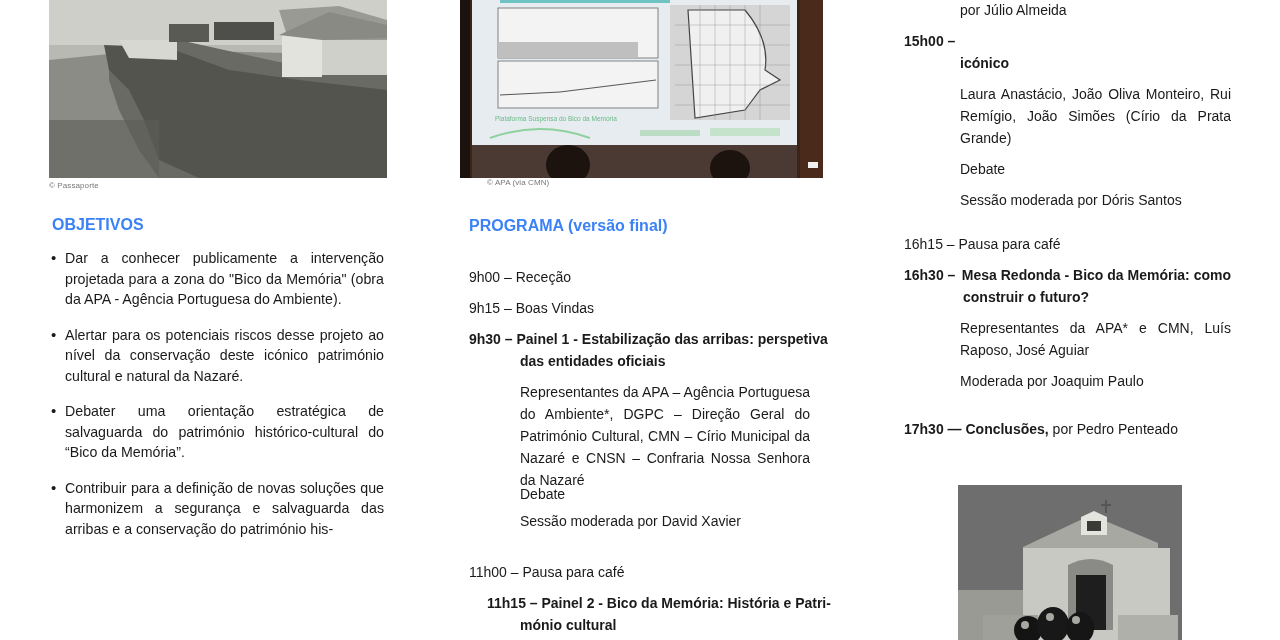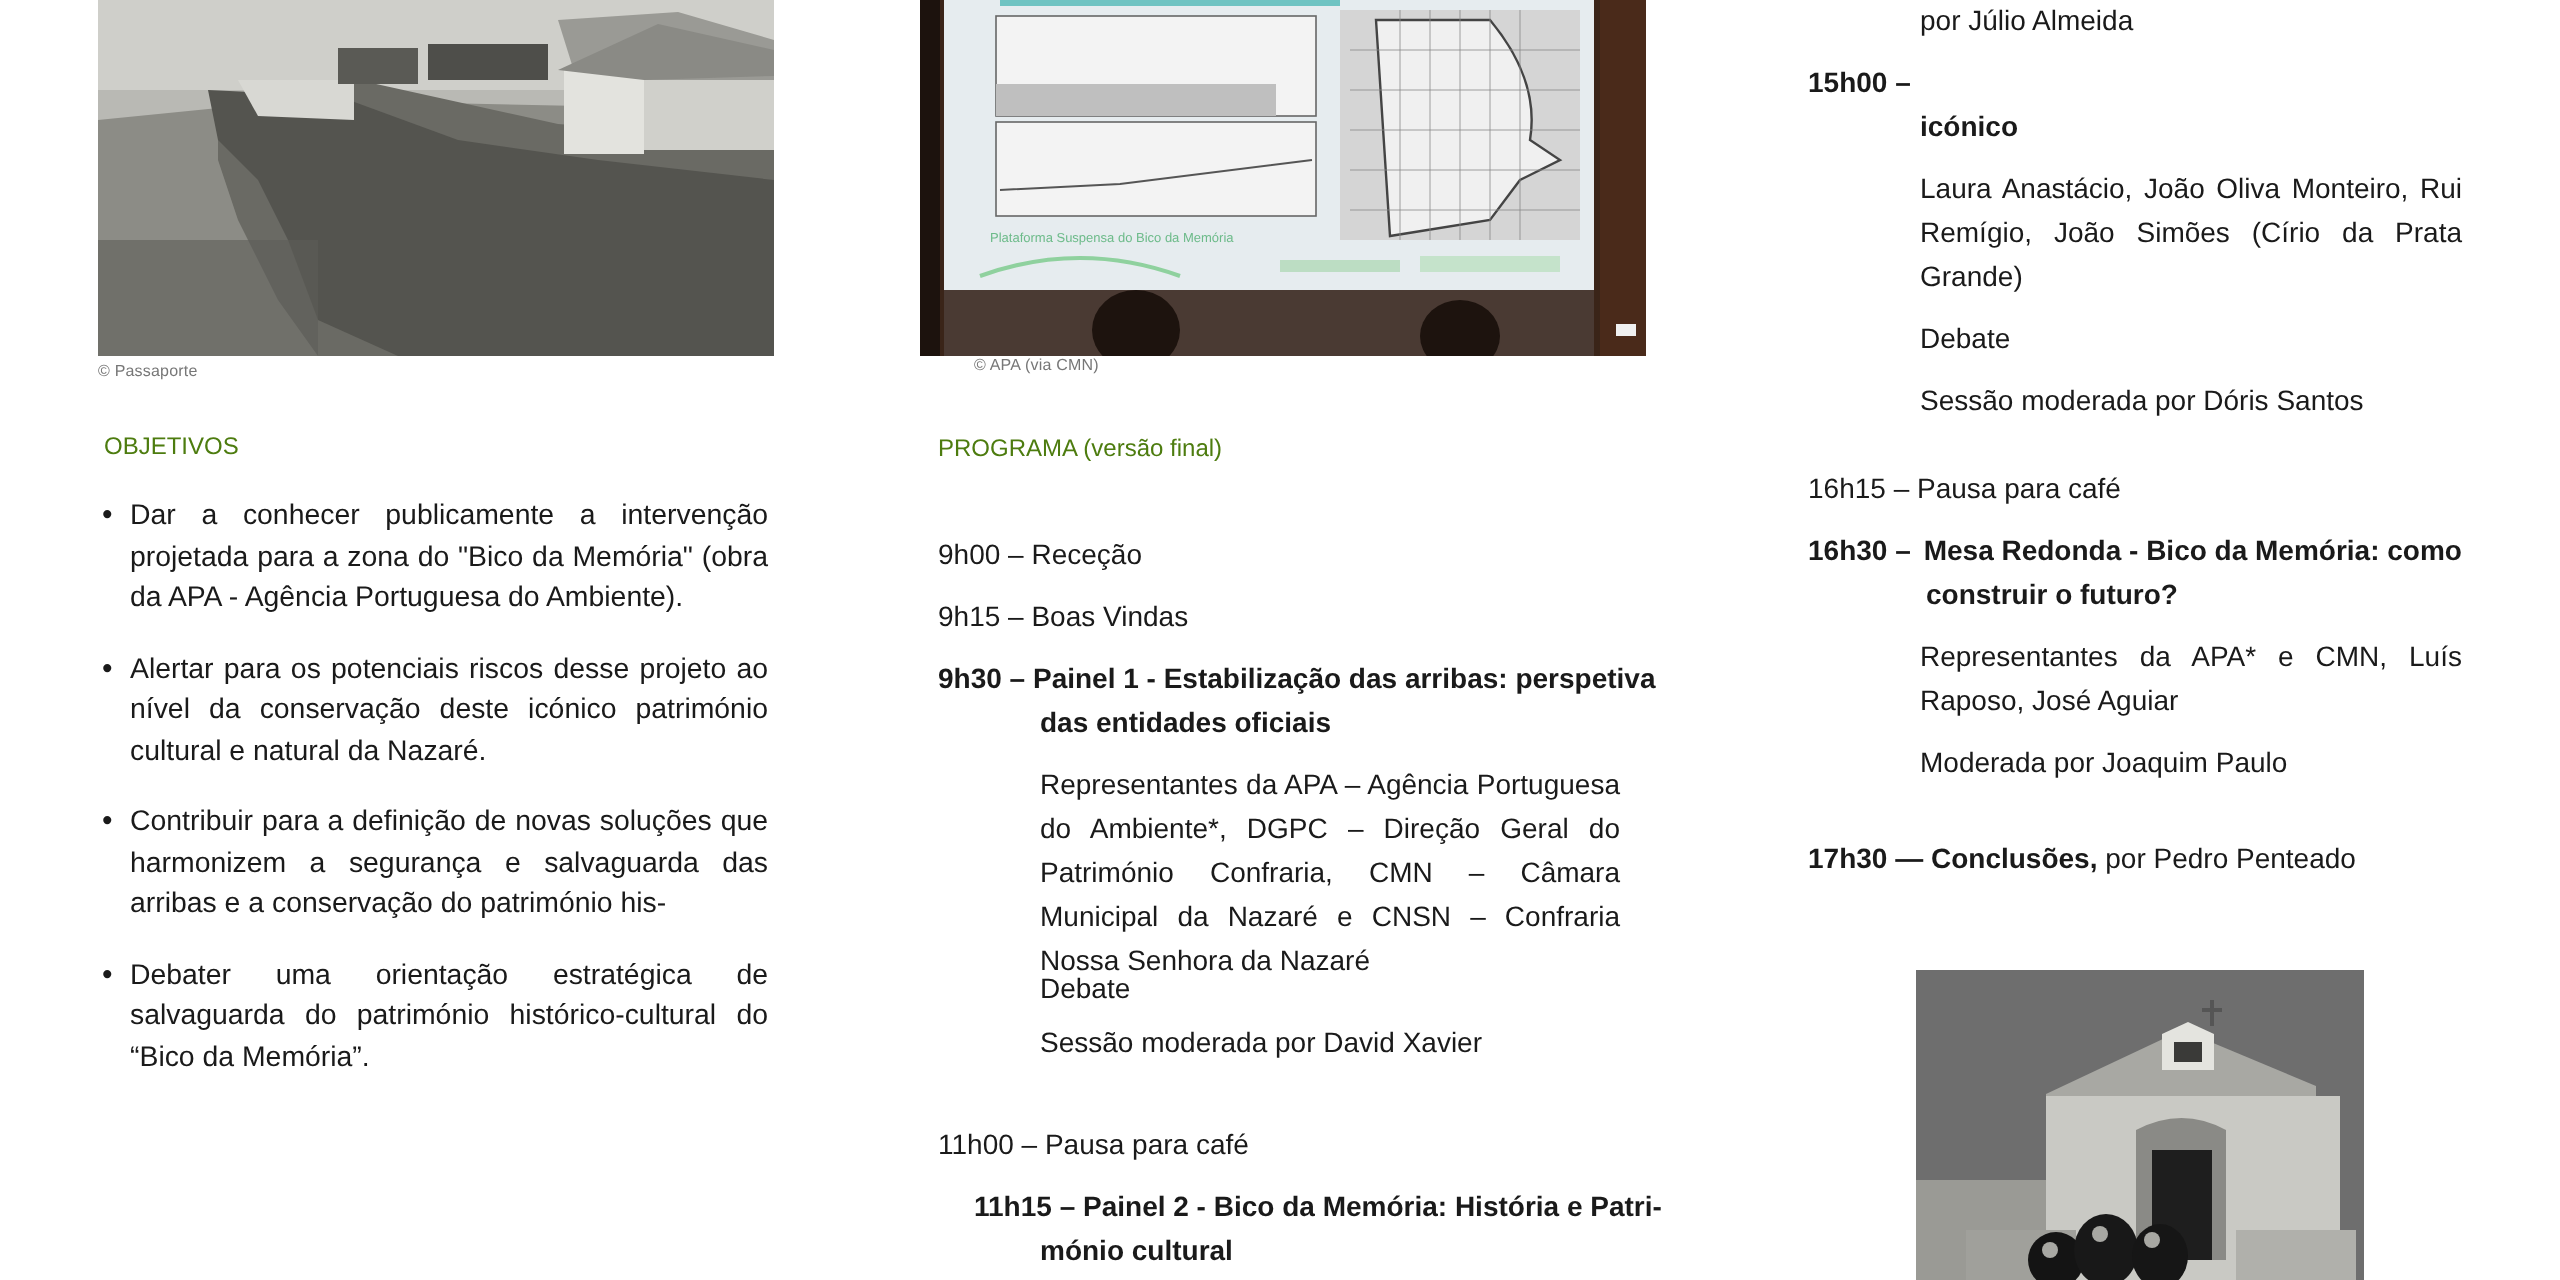--- a/index.html
+++ b/index.html
@@ -3,21 +3,21 @@
 <meta charset="utf-8">
 <style>
   html, body { margin: 0; padding: 0; }
   body {
     width: 1280px; height: 640px; overflow: hidden; position: relative;
     background: #ffffff; color: #1a1a1a;
     font-family: "Liberation Sans", "DejaVu Sans", sans-serif;
   }
   .photo { position: absolute; overflow: hidden; }
   .caption { position: absolute; font-size: 8px; color: #777; letter-spacing: 0.1px; }
-  .heading { position: absolute; font-weight: normal; font-size: 12px; color: #4d7c0f; }
+  .heading { position: absolute; font-weight: bold; font-size: 16px; color: #3b82f6; }
   .txt { font-size: 14.2px; line-height: 20.5px; text-align: justify; }
   ul.obj { position: absolute; left: 50px; top: 248px; width: 334px; margin: 0; padding: 0; list-style: none; }
   ul.obj li { position: relative; padding-left: 15px; margin-bottom: 15px; }
   ul.obj li::before { content: "\2022"; position: absolute; left: 1px; top: 0; font-size: 15px; }
   .row { position: absolute; font-size: 14px; line-height: 22px; }
   .bold { font-weight: bold; }
   .indent { position: absolute; font-size: 14px; line-height: 22px; text-align: justify; }
   .sub { position: absolute; font-size: 14px; line-height: 22px; }
 </style>
 </head>
@@ -76,40 +76,40 @@
     <ellipse cx="270" cy="168" rx="20" ry="18" fill="#1d130e"></ellipse>
     <rect x="348" y="162" width="10" height="6" fill="#f0f0f0"></rect>
   </svg>
 </div>
 <div class="caption" style="left:463px;top:178px;margin-left:24px;">© APA (via CMN)</div>
 
 <div class="heading" style="left:52px;top:216px;">OBJETIVOS</div>
 <ul class="obj txt">
   <li>Dar a conhecer publicamente a intervenção projetada para a zona do "Bico da Memória" (obra da APA - Agência Portuguesa do Ambiente).</li>
   <li>Alertar para os potenciais riscos desse projeto ao nível da conservação deste icónico património cultural e natural da Nazaré.</li>
+  <li>Debater uma orientação estratégica de salvaguarda do património histórico-cultural do “Bico da Memória”.</li>
   <li>Contribuir para a definição de novas soluções que harmonizem a segurança e salvaguarda das arribas e a conservação do património his-</li>
-  <li>Debater uma orientação estratégica de salvaguarda do património histórico-cultural do “Bico da Memória”.</li>
 </ul>
 
 <div class="heading" style="left:469px;top:217px;">PROGRAMA (versão final)</div>
 
 <div class="row" style="left:469px;top:266px;">
   <span>9h00 –</span>
   <span>Receção</span>
 </div>
 <div class="row" style="left:469px;top:297px;">
   <span>9h15 –</span>
   <span>Boas Vindas</span>
 </div>
 <div class="row bold" style="left:469px;top:328px;">
   <span>9h30 –</span>
   <span>Painel 1 - Estabilização das arribas: perspetiva</span>
 </div>
 <div class="row bold" style="left:520px;top:350px;">das entidades oficiais</div>
-<div class="indent" style="left:520px;top:381px;width:290px;">Representantes da APA – Agência Portuguesa do Ambiente*, DGPC – Direção Geral do Património Confraria, CMN – Câmara Municipal da Nazaré e CNSN – Confraria Nossa Senhora da Nazaré</div>
+<div class="indent" style="left:520px;top:381px;width:290px;">Representantes da APA – Agência Portuguesa do Ambiente*, DGPC – Direção Geral do Património Cultural, CMN – Círio Municipal da Nazaré e CNSN – Confraria Nossa Senhora da Nazaré</div>
 <div class="sub" style="left:520px;top:483px;">Debate</div>
 <div class="sub" style="left:520px;top:510px;">Sessão moderada por David Xavier</div>
 
 <div class="row" style="left:469px;top:561px;">
   <span>11h00 –</span>
   <span>Pausa para café</span>
 </div>
 <div class="row bold" style="left:487px;top:592px;">
   <span>11h15 –</span>
   <span>Painel 2 -  Bico da Memória: História e Patri-</span>

